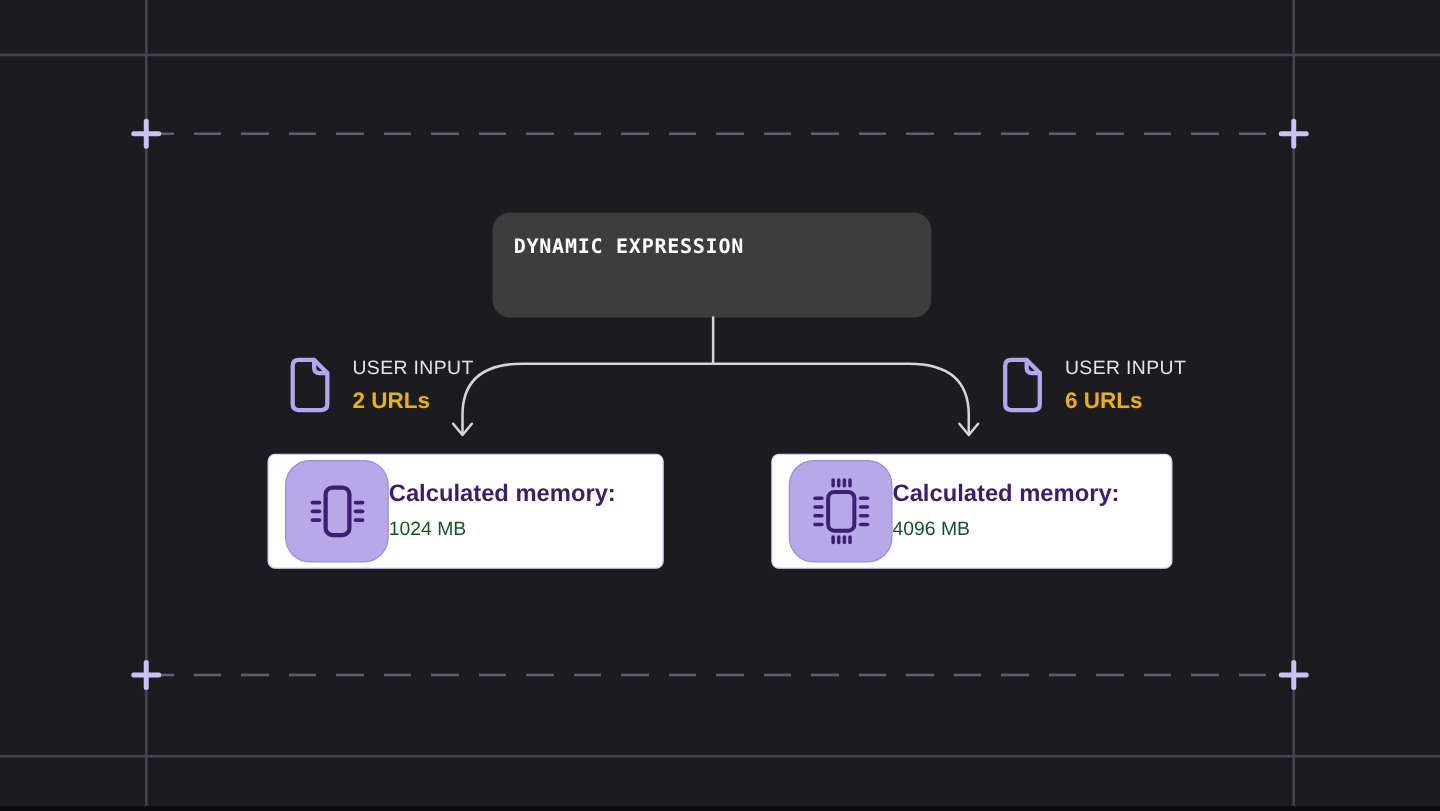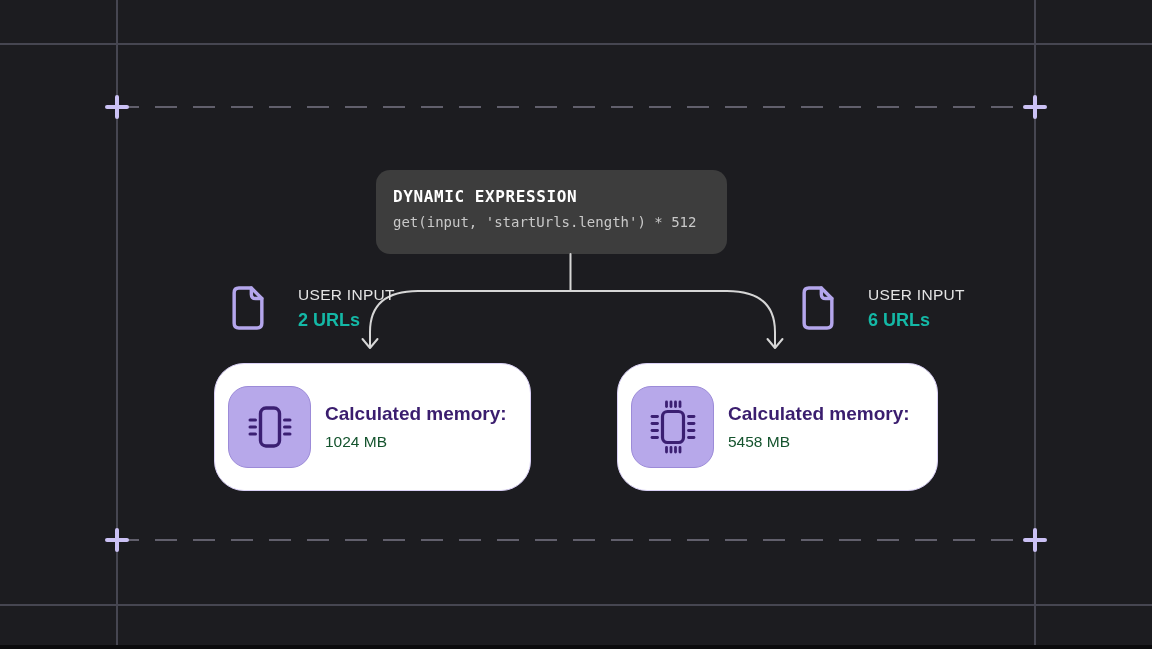--- a/index.html
+++ b/index.html
@@ -25,49 +25,49 @@
   .plus{position:absolute;width:24px;height:24px;}
   .plus::before{content:"";position:absolute;left:0;right:0;top:10.2px;height:3.6px;background:#cbc1f5;border-radius:2px;}
   .plus::after{content:"";position:absolute;top:0;bottom:0;left:10.2px;width:3.6px;background:#cbc1f5;border-radius:2px;}
   .plus.tl{left:105px;top:95px;}
   .plus.tr{left:1023px;top:95px;}
   .plus.bl{left:105px;top:528px;}
   .plus.br{left:1023px;top:528px;}
 
   
   .expr-box{
-    position:absolute;left:376px;top:170px;width:351px;height:84px;
+    position:absolute;left:394px;top:170px;width:351px;height:84px;
     background:#3d3d3d;border-radius:14px;box-sizing:border-box;
     padding:17px 0 0 17px;
   }
   .expr-title{
     font-family:"DejaVu Sans Mono",monospace;font-weight:bold;
     font-size:16px;letter-spacing:0.6px;color:#ffffff;line-height:1.2;
   }
   .expr-code{
     font-family:"DejaVu Sans Mono",monospace;font-size:14px;
     color:#c9c9c9;margin-top:8px;line-height:1.2;white-space:pre;
   }
 
   
   .connector{position:absolute;left:360px;top:248px;width:430px;height:108px;}
 
   
-  .input-group{position:absolute;display:flex;align-items:flex-start;gap:29px;}
+  .input-group{position:absolute;display:flex;align-items:flex-start;gap:13px;}
   .input-group.left{left:227px;top:284px;}
   .input-group.right{left:797px;top:284px;}
   .input-text{display:flex;flex-direction:column;padding-top:2px;}
   .input-label{font-size:15.5px;color:#e4e4e4;letter-spacing:0.3px;line-height:1.2;}
-  .input-value{font-size:18px;font-weight:bold;color:#14b8a6;margin-top:5px;line-height:1.2;}
+  .input-value{font-size:18px;font-weight:bold;color:#eab308;margin-top:5px;line-height:1.2;}
 
   
   .card{
-    position:absolute;top:363px;height:128px;box-sizing:border-box;
-    background:#ffffff;border:1.5px solid #d9d0f5;border-radius:30px;
-    display:flex;align-items:center;padding-left:13px;gap:14px;
+    position:absolute;top:363px;height:92px;box-sizing:border-box;
+    background:#ffffff;border:1.5px solid #d9d0f5;border-radius:6px;
+    display:flex;align-items:center;padding-left:13px;
   }
   .card.left{left:214px;width:317px;}
   .card.right{left:617px;width:321px;}
   .chip-tile{
     flex:0 0 auto;width:83px;height:82px;border-radius:20px;
     background:#b7a8ea;border:1px solid #9c8bd8;box-sizing:border-box;
     display:flex;align-items:center;justify-content:center;
   }
   .card-text{display:flex;flex-direction:column;}
   .card-title{font-size:19px;font-weight:bold;color:#3a1d6e;line-height:1.15;}
@@ -87,21 +87,20 @@
   <div class="dashline top"></div>
   <div class="dashline bottom"></div>
   <div class="plus tl"></div>
   <div class="plus tr"></div>
   <div class="plus bl"></div>
   <div class="plus br"></div>
   <div class="bottom-strip"></div>
 
   <div class="expr-box">
     <div class="expr-title">DYNAMIC EXPRESSION</div>
-    <div class="expr-code">get(input, 'startUrls.length') * 512</div>
   </div>
 
   <svg class="connector" viewBox="0 0 430 108" width="430" height="108">
     <g fill="none" stroke="#d6d6d6" stroke-width="2" stroke-linecap="round" stroke-linejoin="round">
       <path d="M210.5 6 L210.5 43"></path>
       <path d="M10 99 L10 84 Q10 43 58 43 L367 43 Q415 43 415 84 L415 99"></path>
       <polyline points="2.5,91 10,100 17.5,91"></polyline>
       <polyline points="407.5,91 415,100 422.5,91"></polyline>
     </g>
   </svg>
@@ -183,17 +182,17 @@
                 <path d="M26 48.5 V53"></path>
                 <path d="M30.5 48.5 V53"></path>
                 <path d="M35 48.5 V53"></path>
             </g>
           </g>
         </svg>
       </span>
     </div>
     <div class="card-text">
       <span class="card-title">Calculated memory:</span>
-      <span class="card-value">5458 MB</span>
+      <span class="card-value">4096 MB</span>
     </div>
   </div>
 
 </div>
 
 </body></html>

